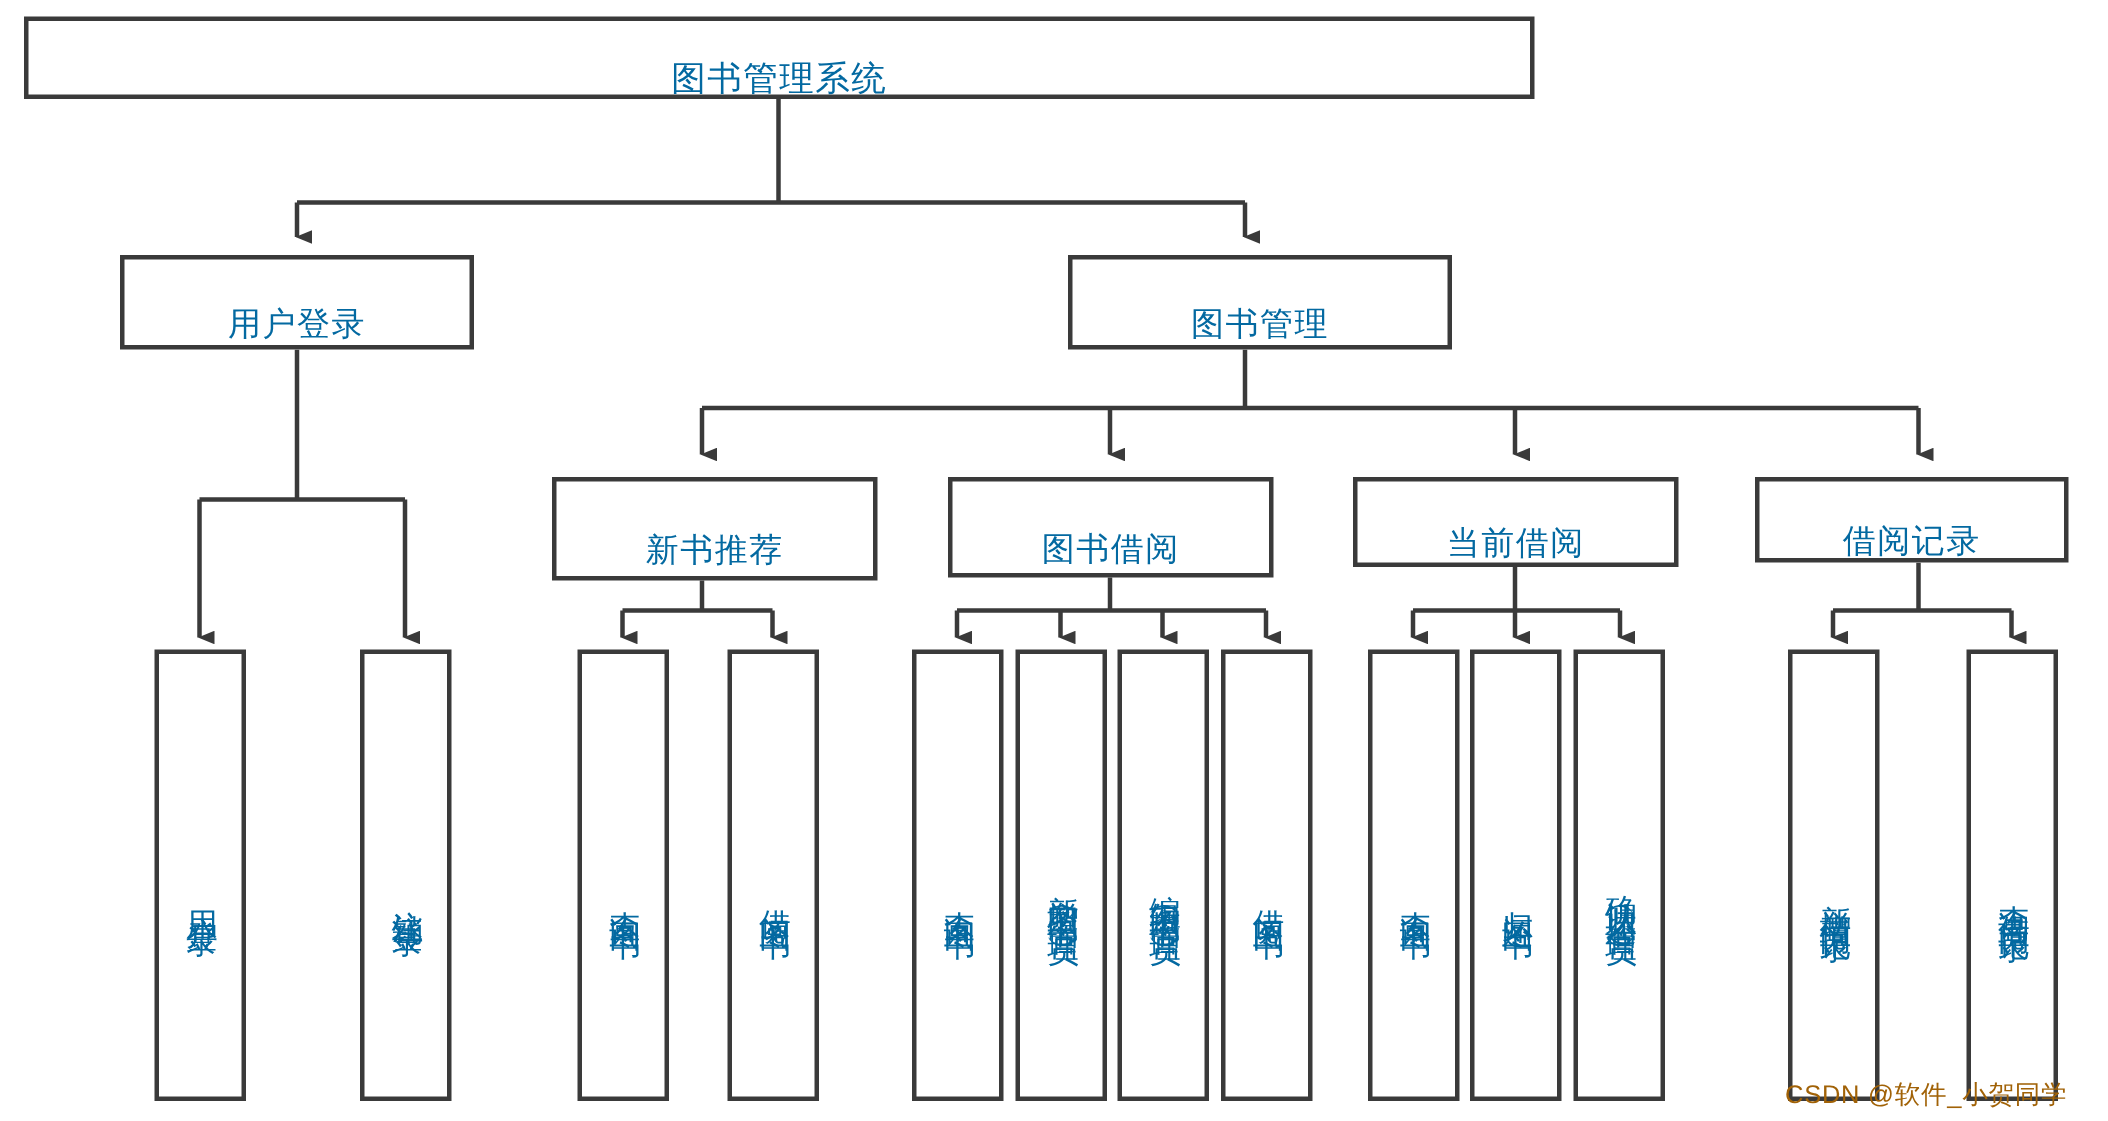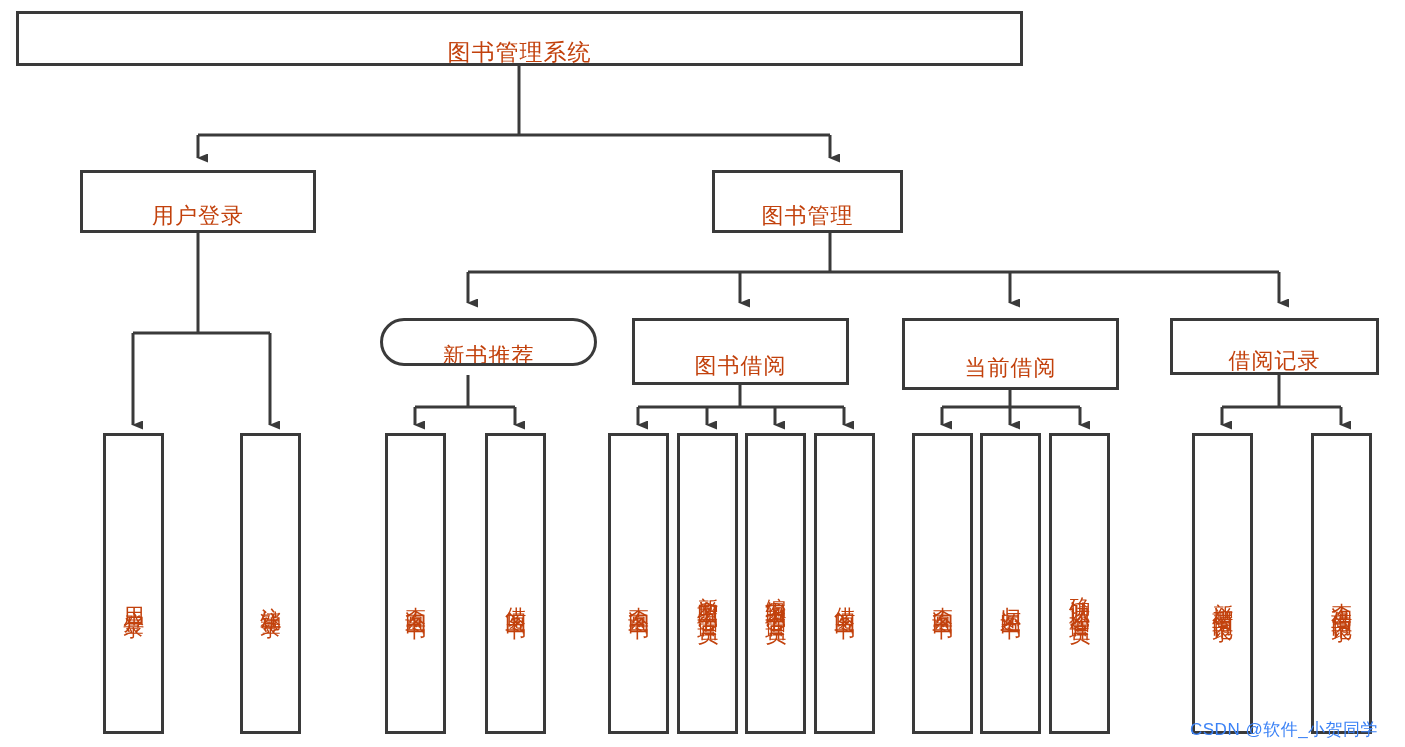--- a/index.html
+++ b/index.html
@@ -29,39 +29,39 @@
     position: absolute;
     box-sizing: border-box;
     border: 3px solid #3a3a3a;
     background: #ffffff;
     display: flex;
     align-items: center;
     justify-content: center;
     overflow: hidden;
   }
   .node-label {
-    color: #c2410c;
+    color: #0369a1;
     font-size: 22px;
     line-height: 1.25;
     letter-spacing: 1px;
     white-space: nowrap;
     text-align: center;
     margin-top: 28px;
   }
   .node-box.vertical .node-label {
     writing-mode: vertical-rl;
     text-orientation: upright;
     letter-spacing: 4px;
     font-size: 21px;
     max-height: 100%;
   }
   .node-box.root .node-label { font-size: 23px; }
   .watermark {
     position: absolute;
-    color: #3b82f6;
+    color: #a16207;
     font-size: 17px;
     letter-spacing: 0.5px;
     white-space: nowrap;
     user-select: none;
     text-align: center;
   }
 </style>
 </head>
 <body>
 
@@ -130,33 +130,33 @@
   </svg>
 
   <div class="node-box root" style="left:16px; top:11px; width:1007px; height:55px;">
     <span class="node-label">图书管理系统</span>
   </div>
 
   <div class="node-box" style="left:80px; top:170px; width:236px; height:63px;">
     <span class="node-label">用户登录</span>
   </div>
 
-  <div class="node-box" style="left:712px; top:170px; width:191px; height:63px;">
+  <div class="node-box" style="left:712px; top:170px; width:256px; height:63px;">
     <span class="node-label">图书管理</span>
   </div>
 
-  <div class="node-box" style="left:380px; top:318px; width:217px; height:48px;border-radius:26px;">
+  <div class="node-box" style="left:368px; top:318px; width:217px; height:69px;">
     <span class="node-label">新书推荐</span>
   </div>
 
   <div class="node-box" style="left:632px; top:318px; width:217px; height:67px;">
     <span class="node-label">图书借阅</span>
   </div>
 
-  <div class="node-box" style="left:902px; top:318px; width:217px; height:72px;">
+  <div class="node-box" style="left:902px; top:318px; width:217px; height:60px;">
     <span class="node-label">当前借阅</span>
   </div>
 
   <div class="node-box" style="left:1170px; top:318px; width:209px; height:57px;">
     <span class="node-label">借阅记录</span>
   </div>
 
   <div class="node-box vertical" style="left:103px; top:433px; width:61px; height:301px;">
     <span class="node-label">用户登录</span>
   </div>

